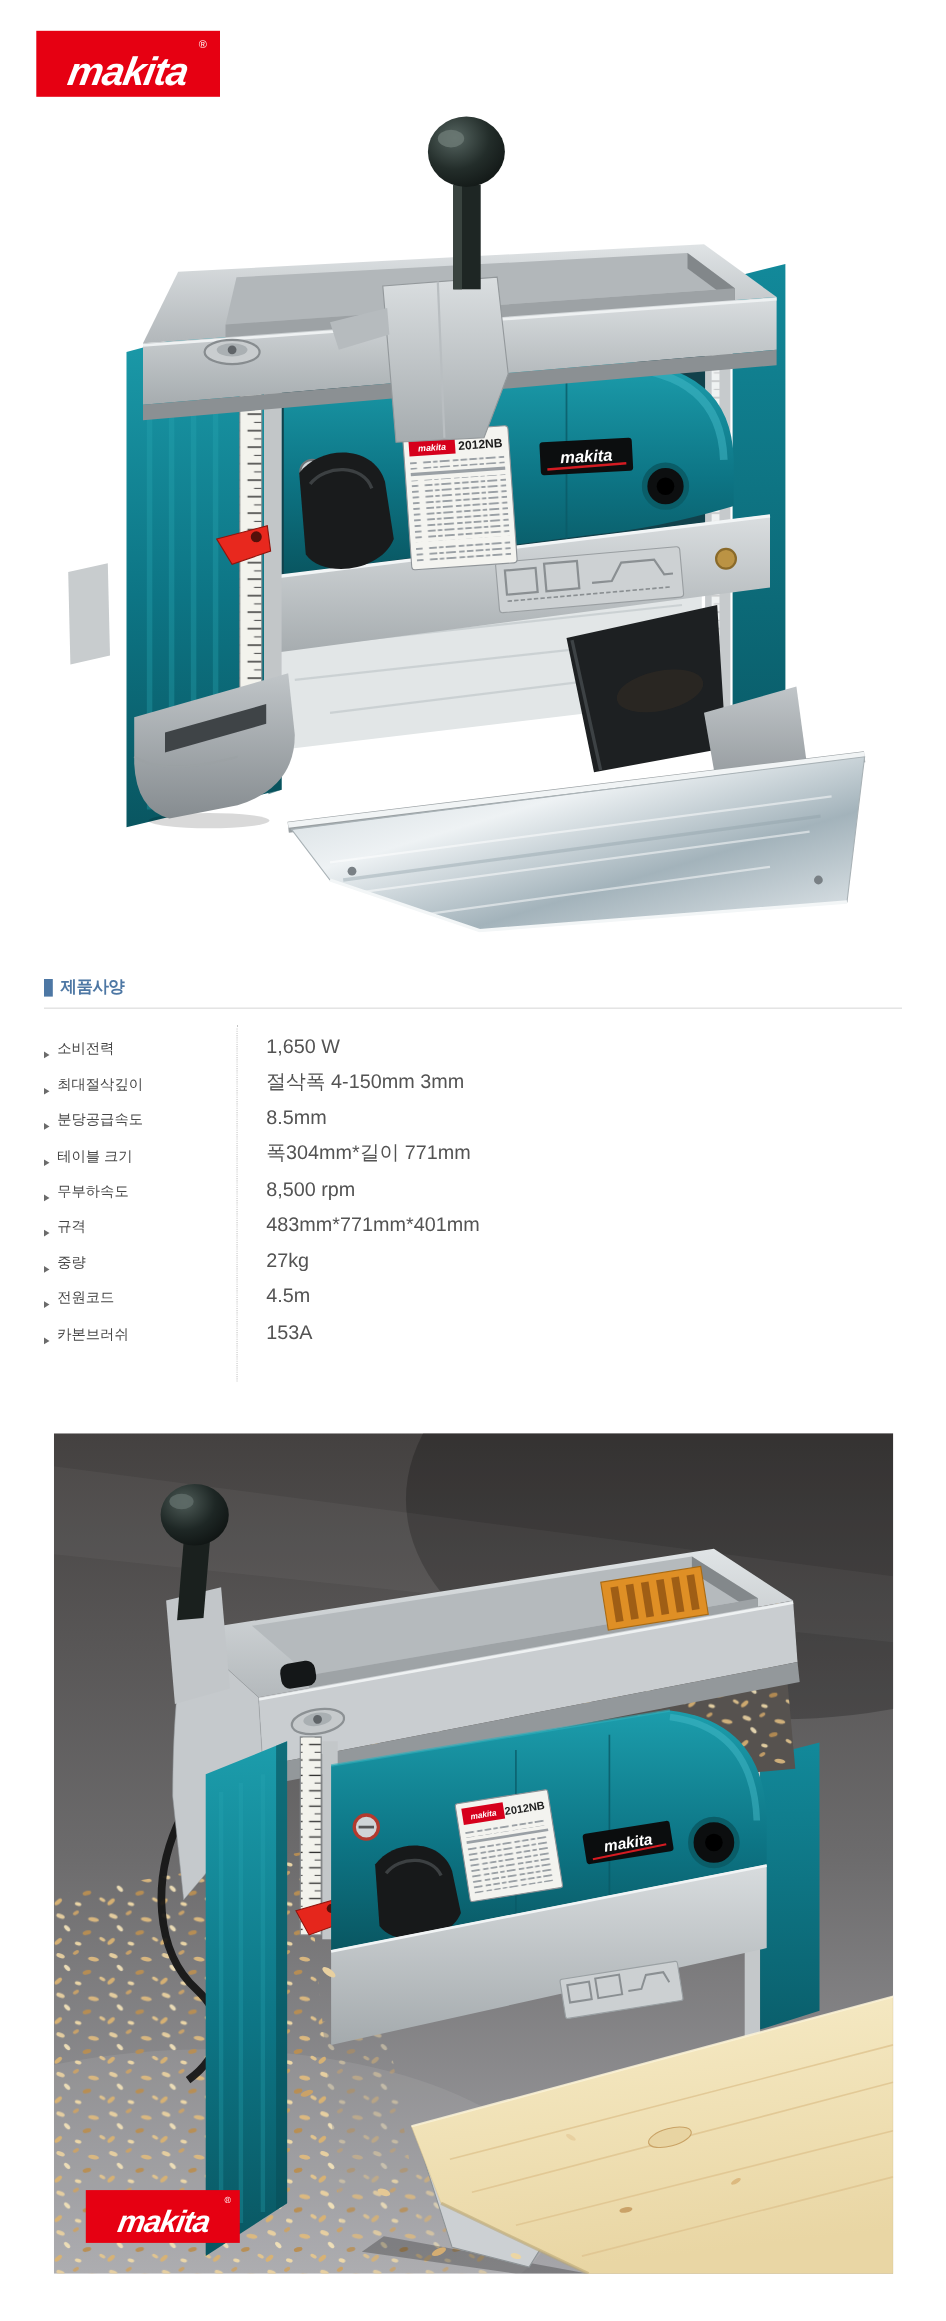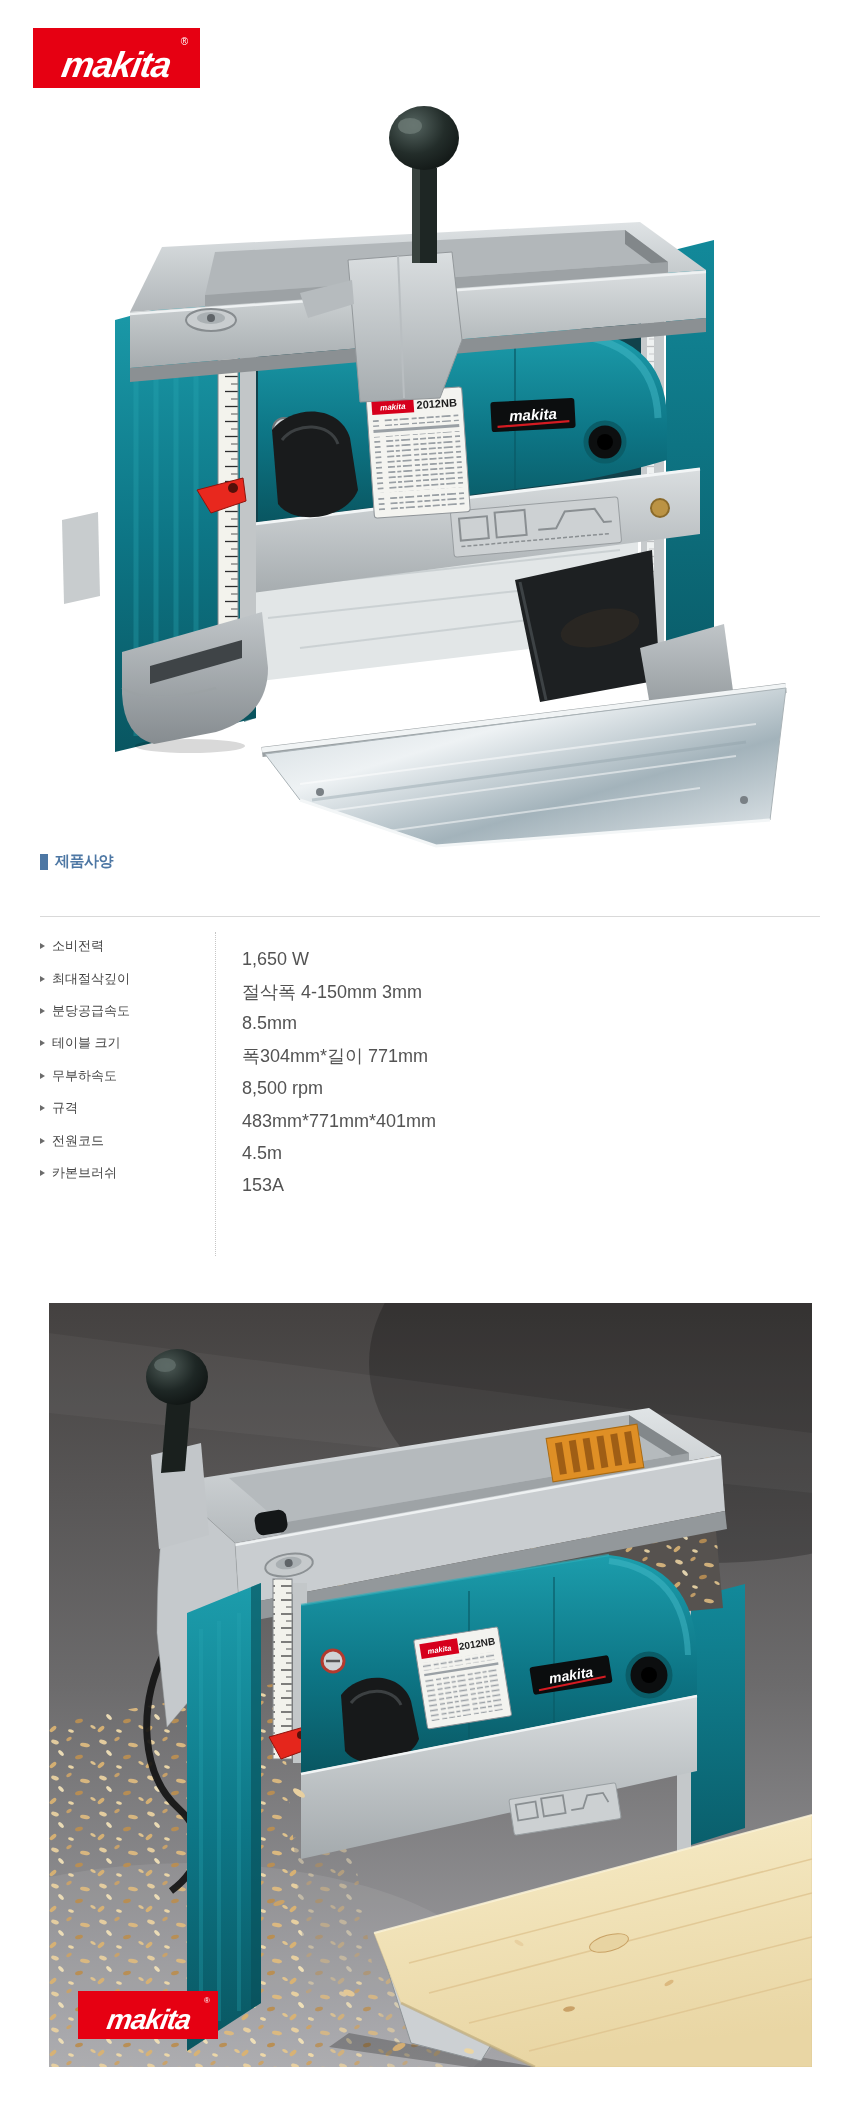--- a/index.html
+++ b/index.html
@@ -15,28 +15,28 @@
   #logo-top{left:33px;top:28px;width:167px;height:60px;}
   #logo-top .word{font-size:36px;padding-bottom:5px;}
   #logo-top .reg{top:8px;right:12px;font-size:10px;}
   #logo-bottom{left:78px;top:1991px;width:140px;height:48px;z-index:5;}
   #logo-bottom .word{font-size:28px;padding-bottom:5px;}
   #logo-bottom .reg{top:5px;right:8px;font-size:8px;}
 
   #photo1{position:absolute;left:0;top:88px;}
   #photo2{position:absolute;left:49px;top:1303px;}
 
-  #spec-title{position:absolute;left:40px;top:852px;display:flex;
+  #spec-title{position:absolute;left:40px;top:888px;display:flex;
     align-items:center;gap:7px;}
   #spec-title .bar{width:8px;height:16px;background:#4d77a4;}
   #spec-title .txt{font-size:15px;font-weight:bold;color:#4d77a4;letter-spacing:-0.5px;}
   #spec-rule{position:absolute;left:40px;top:916px;width:780px;height:0;
     border-top:1px solid #d9d9d9;}
   #spec-table{position:absolute;left:40px;top:930px;width:780px;}
-  .spec-row{height:32.4px;display:flex;align-items:center;}
+  .spec-row{height:32.4px;display:flex;align-items:flex-end;}
   .bullet{width:0;height:0;border-left:5px solid #6b6b6b;
     border-top:3.5px solid transparent;border-bottom:3.5px solid transparent;
     margin-right:7px;flex:0 0 auto;}
   .spec-label{width:176px;font-size:13px;color:#454545;flex:0 0 auto;}
   .spec-value{font-size:18px;color:#535353;padding-left:14px;margin-top:26px;}
   #spec-divider{position:absolute;left:215px;top:932px;height:324px;width:0;
     border-left:1px dotted #c6c6c6;}
 </style>
 </head>
 <body>
@@ -250,20 +250,25 @@
   </div>
   <div class="spec-row">
     <span class="bullet"></span>
     <span class="spec-label">무부하속도</span>
     <span class="spec-value">8,500 rpm</span>
   </div>
   <div class="spec-row">
     <span class="bullet"></span>
     <span class="spec-label">규격</span>
     <span class="spec-value">483mm*771mm*401mm</span>
+  </div>
+  <div class="spec-row">
+    <span class="bullet"></span>
+    <span class="spec-label">중량</span>
+    <span class="spec-value">27kg</span>
   </div>
   <div class="spec-row">
     <span class="bullet"></span>
     <span class="spec-label">전원코드</span>
     <span class="spec-value">4.5m</span>
   </div>
   <div class="spec-row">
     <span class="bullet"></span>
     <span class="spec-label">카본브러쉬</span>
     <span class="spec-value">153A</span>

